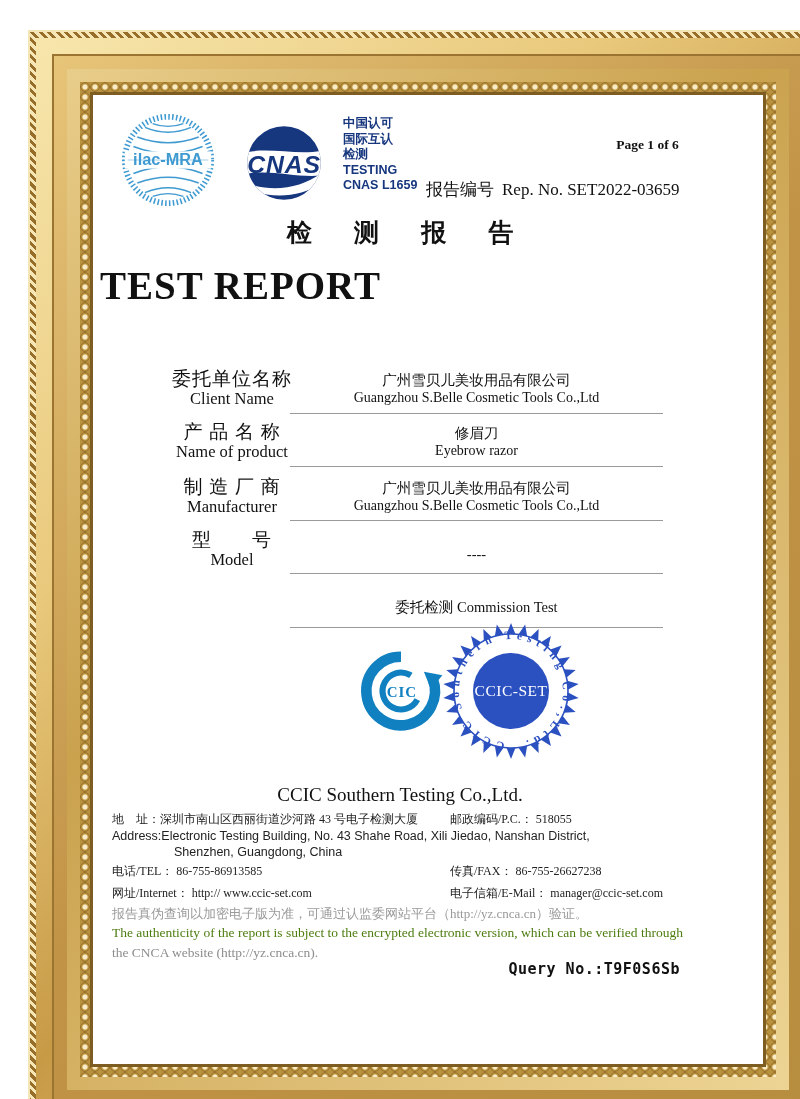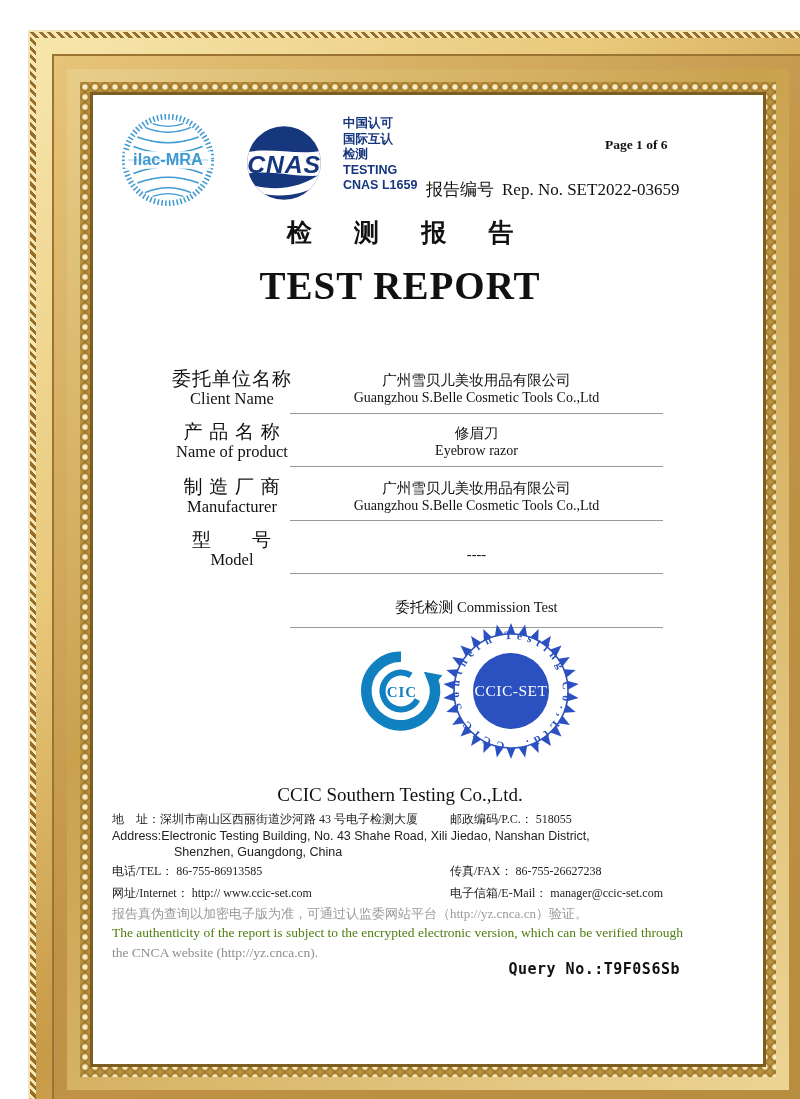--- a/index.html
+++ b/index.html
@@ -30,27 +30,27 @@
               background:#ffffff; z-index:2; color:#111; }
 
   
   .ilac-logo { position:absolute; left:20px; top:12px; width:96px; height:96px; }
   .cnas-logo { position:absolute; left:136px; top:20px; width:96px; height:86px; }
   .cnas-textblock { position:absolute; left:243px; top:16px; color:#16367e;
                     font-family:"Liberation Sans", sans-serif; font-weight:bold;
                     font-size:12.5px; line-height:15.6px; }
   .report-no-line { position:absolute; left:326px; top:78px; font-size:17px; white-space:nowrap; }
   .report-no-line .gap { display:inline-block; width:8px; }
-  .page-label { position:absolute; left:505px; top:37px; width:85px; text-align:left;
+  .page-label { position:absolute; left:505px; top:37px; width:85px; text-align:center;
                 font-weight:bold; font-size:13.5px; }
 
   
   .title-zh { position:absolute; left:0; top:116px; width:100%; text-align:center;
               font-size:25px; font-weight:600; letter-spacing:18px; padding-left:18px; }
-  .title-en { position:absolute; left:0; top:163px; width:100%; text-align:center;
+  .title-en { position:absolute; left:0; top:163px; width:100%; text-align:left;
               font-size:39px; font-weight:bold; letter-spacing:1px; }
 
   
   .form { position:absolute; left:58px; top:268px; width:505px; }
   .row { position:absolute; left:0; width:505px; }
   .row .lbl { position:absolute; left:0; top:0; width:148px; text-align:center; }
   .lbl-zh { font-size:19px; line-height:21px; letter-spacing:1px; }
   .lbl-en { font-size:16.5px; line-height:20px; }
   .row .val { position:absolute; left:132px; right:0; top:0; bottom:0;
               border-bottom:1px solid #9a9a9a; text-align:center; }

